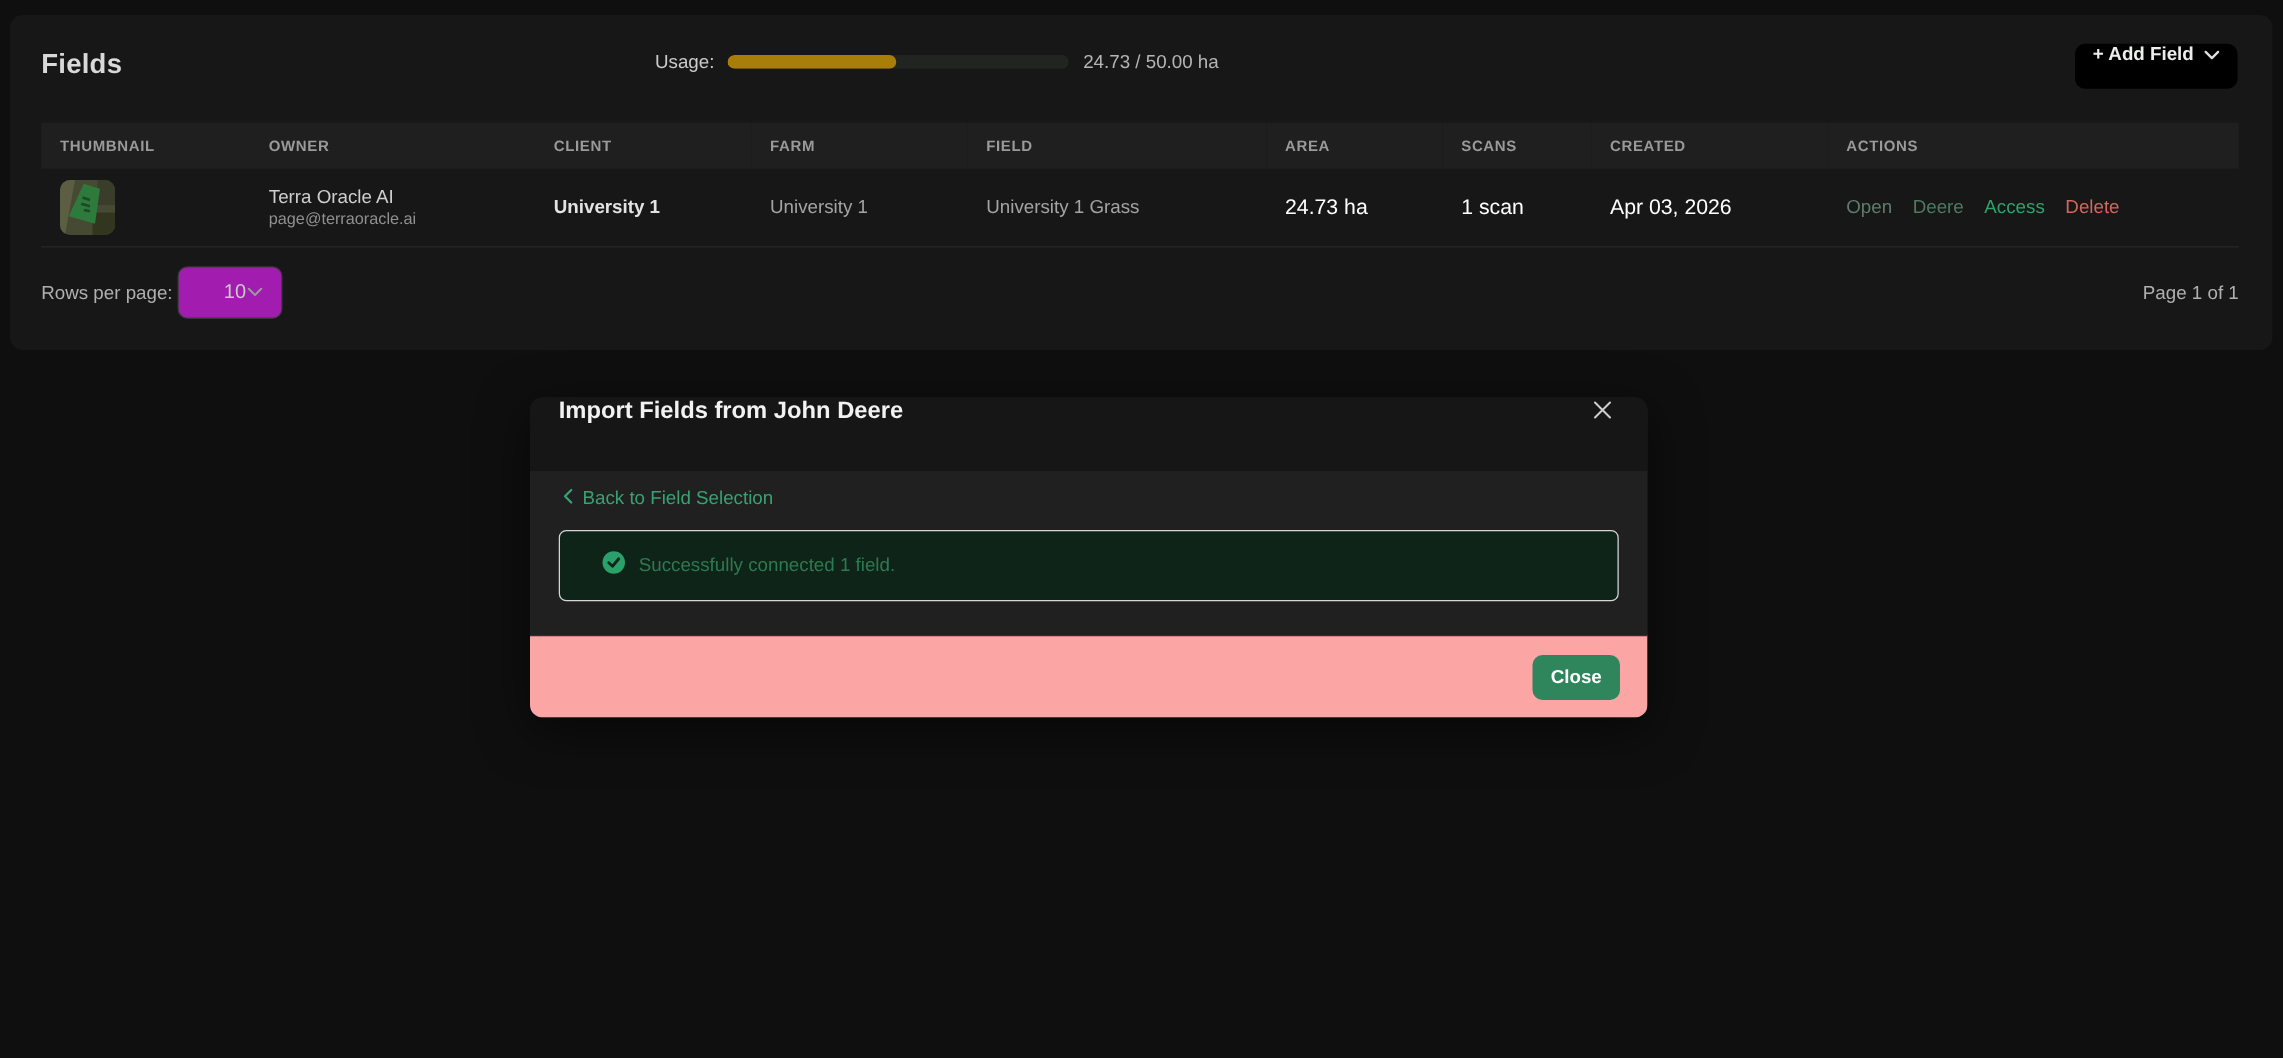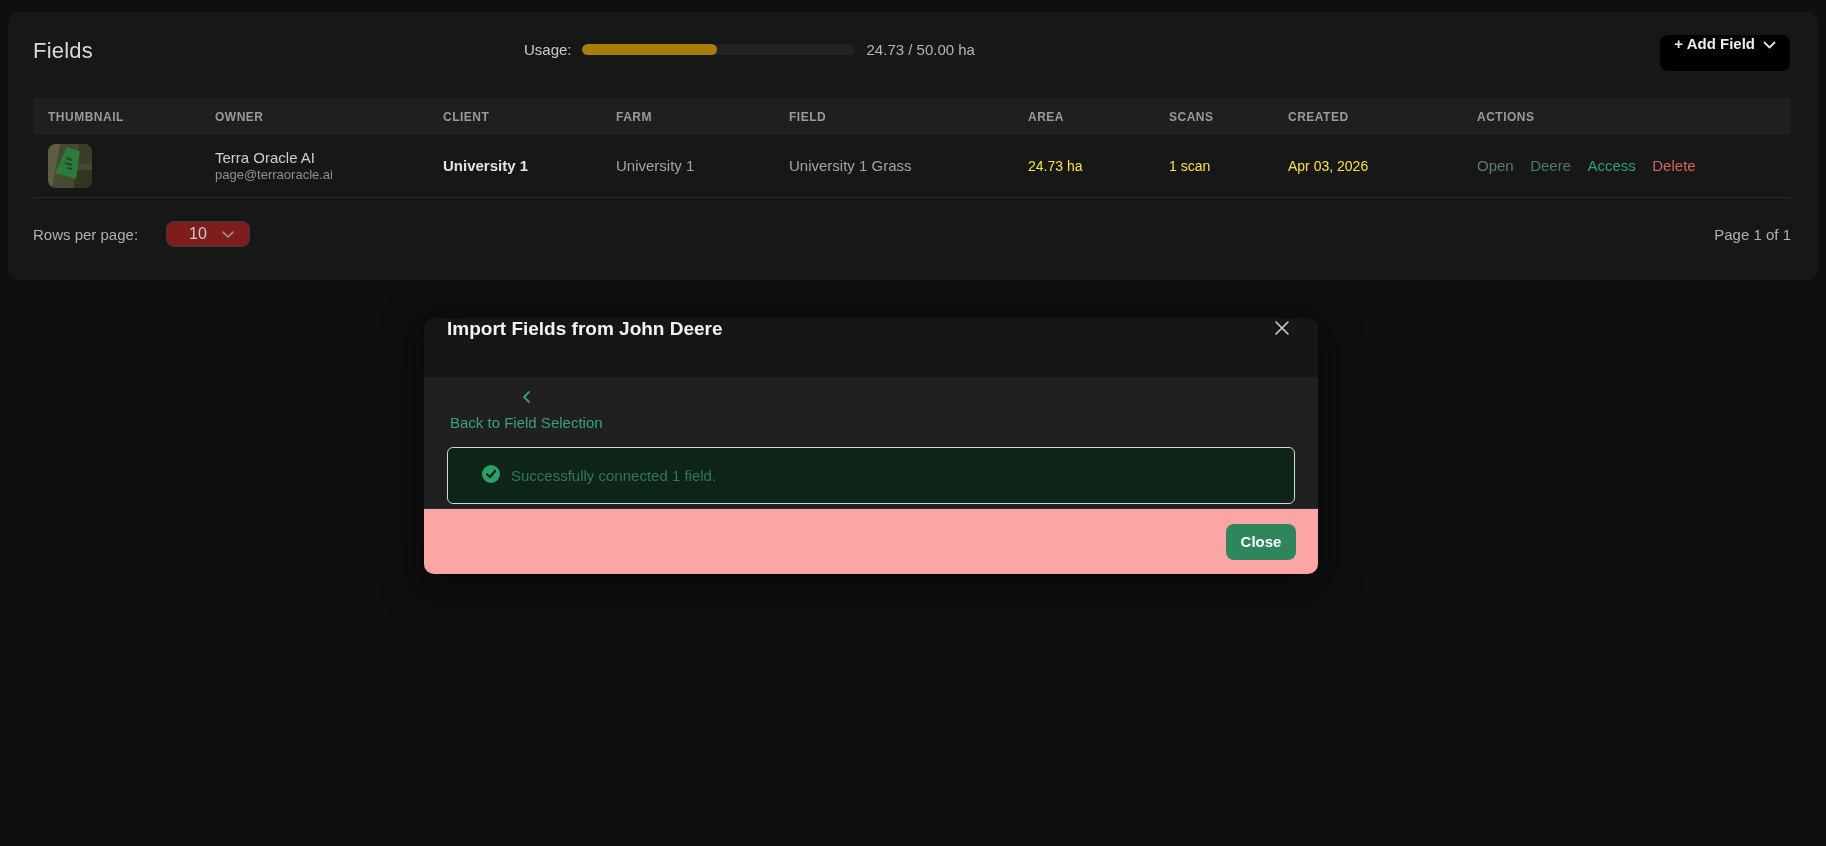--- a/index.html
+++ b/index.html
@@ -2,21 +2,21 @@
 <html><head>
 <meta charset="utf-8">
 <style>
   * { margin:0; padding:0; box-sizing:border-box; }
   html,body { width:1826px; height:846px; background:#0e0f0e; overflow:hidden;
               font-family:"Liberation Sans", sans-serif; }
 
   
   .card { position:absolute; left:8px; top:12px; width:1810px; height:268px;
           background:#161716; border-radius:10px; }
-  .page-title { position:absolute; left:25px; top:26px; font-size:22px; font-weight:400;
+  .page-title { position:absolute; left:25px; top:26px; font-size:22px; font-weight:700;
                 color:#d9d9d9; letter-spacing:0.2px; }
 
   .usage-group { position:absolute; left:516px; top:29px; display:flex; align-items:center; }
   .usage-label { color:#cbcbcb; font-size:15px; margin-right:10px; }
   .usage-track { width:273px; height:11px; background:#222422; border-radius:6px; overflow:hidden; }
   .usage-fill  { height:100%; background:#a87d08; border-radius:6px; }
   .usage-value { color:#b5b5b5; font-size:15px; margin-left:12px; }
 
   .toolbar { position:absolute; right:28px; top:23px; display:flex; align-items:center; gap:17px; }
   .filter-box { width:239px; height:36px; background:#131413; border:1px solid #3a3b3a;
@@ -35,50 +35,50 @@
   .fields-table thead tr { background:#1e1f1e; height:37px; }
   .fields-table th { text-align:left; font-size:12px; font-weight:700; color:#9a9a9a;
                      letter-spacing:0.5px; padding-left:15px; }
   .fields-table td { padding-left:15px; vertical-align:middle; }
   .fields-table tbody tr { height:62px; border-bottom:1px solid #272827; }
   .thumb { width:44px; height:44px; border-radius:8px; overflow:hidden; display:block; }
   .owner-name { color:#cfcfcf; font-size:15px; line-height:1.3; }
   .owner-email { color:#8f908f; font-size:13px; line-height:1.3; }
   .cell-client { color:#e3e3e3; font-size:15px; font-weight:600; }
   .cell-dim { color:#a3a4a3; font-size:15px; }
-  .cell-val { color:#fde047; font-size:14px; }
+  .cell-val { color:#ffffff; font-size:17px; }
   .actions-cell span { font-size:15px; margin-right:12px; cursor:pointer; }
   .action-open   { color:#5d7d6e; }
   .action-edit   { color:#4e7a62; }
   .action-access { color:#31a26d; }
   .action-delete { color:#d5655f; }
 
   
   .card-footer { position:absolute; left:25px; right:27px; top:198px; height:48px;
                  display:flex; align-items:center; justify-content:space-between; }
   .rpp-group { display:flex; align-items:center; }
-  .rpp-label { color:#b0b0b0; font-size:15px; margin-right:28px;text-align:center; }
-  .rpp-select { width:84px; height:26px; background:#7f1d1d; border:1px solid #3a3b3a;
+  .rpp-label { color:#b0b0b0; font-size:15px; margin-right:4px;text-align:center; }
+  .rpp-select { width:84px; height:42px; background:#a21caf; border:1px solid #3a3b3a;
                 border-radius:8px; display:flex; align-items:center; justify-content:space-between;
-                padding:0 14px 0 22px; cursor:pointer; }
+                padding:0 14px 0 36px; cursor:pointer; }
   .rpp-value { color:#c9c9c9; font-size:16px; }
   .page-info { color:#b0b0b0; font-size:15px; }
 
   
   .modal { position:absolute; left:424px; top:318px; width:894px; height:256px;
            border-radius:10px; overflow:hidden; background:#1f201f;
            box-shadow:0 10px 40px rgba(0,0,0,0.55); }
   .modal-header { height:59px; background:#151615; display:flex; align-items:flex-start;
                   justify-content:space-between; padding:0 26px 0 23px; }
   .modal-title { color:#f2f2f2; font-size:19px; font-weight:700; }
   .modal-close { background:none; border:none; color:#cfcfcf; font-size:18px; cursor:pointer;
                  line-height:1; padding:2px; font-family:inherit; }
   .modal-body { background:#1f201f; height:131px; }
-  .back-link { display:flex; align-items:center; gap:7px; padding:13px 26px 0 26px;
-               color:#38a273; font-size:15px; cursor:pointer; width:max-content;flex-direction:column; }
+  .back-link { display:flex; gap:7px; padding:13px 26px 0 26px;
+               color:#38a273; font-size:15px; cursor:pointer; width:max-content; }
   .success-box { margin:16px 23px 0 23px; height:57px; background:#0f2418;
                  border:1px solid #d6d6d6; border-radius:6px;
                  display:flex; align-items:center; padding-left:33px; }
   .success-text { color:#2d7a52; font-size:15px; margin-left:10px; }
   .modal-footer { height:66px; background:#fca5a5; border-top:1px solid #2d2e2d;
                   display:flex; align-items:center; justify-content:flex-end; padding-right:22px; }
   .btn-close { width:70px; height:36px; background:#2f855c; border:none; border-radius:8px;
                color:#ffffff; font-size:15px; font-weight:600; font-family:inherit; cursor:pointer; }
 </style>
 </head>

